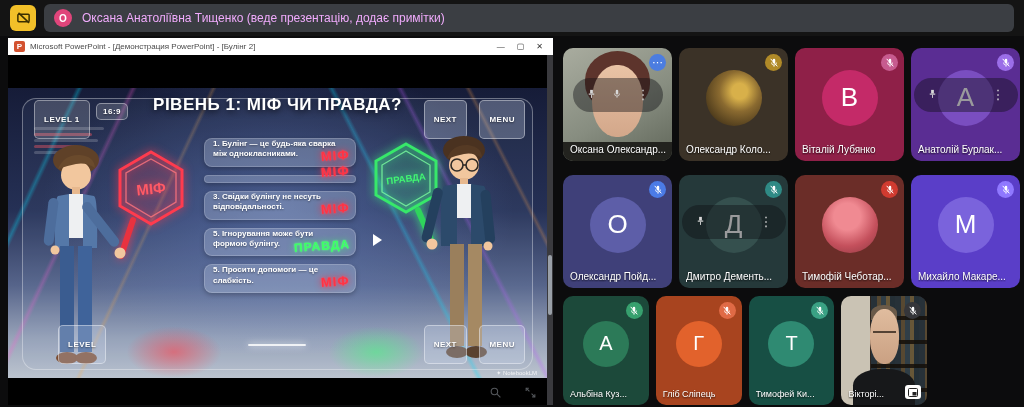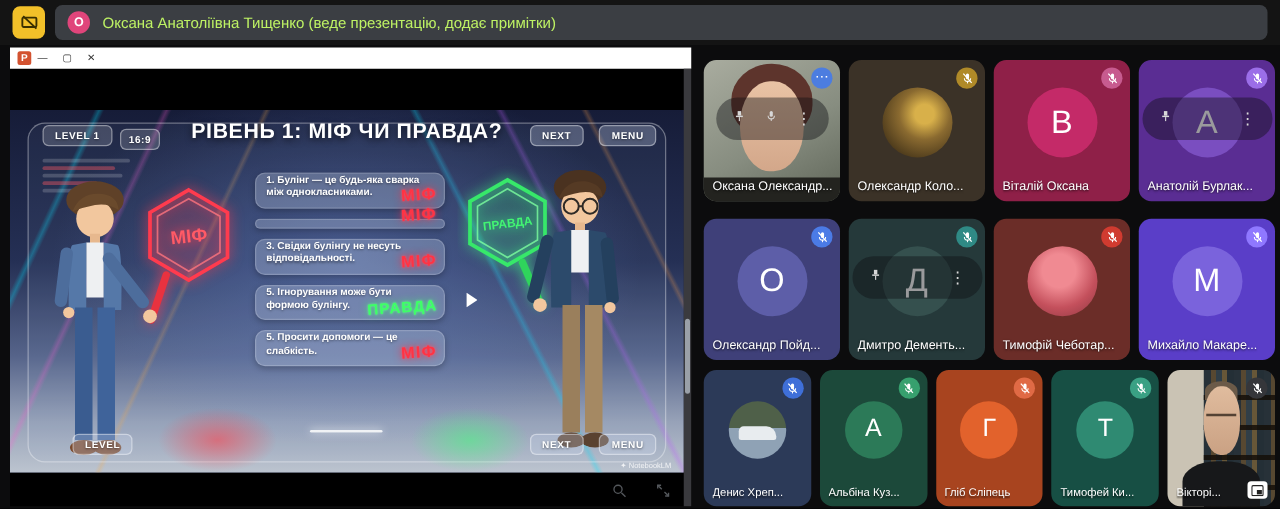--- a/index.html
+++ b/index.html
@@ -7,21 +7,21 @@
           font-family:"Liberation Sans",sans-serif;}
 
   
   .topbar{position:absolute;left:0;top:0;width:1024px;height:36px;background:#141414;}
   .present-btn{position:absolute;left:10px;top:5px;width:26px;height:26px;background:#f2c029;
                border-radius:6px;display:flex;align-items:center;justify-content:center;cursor:pointer;}
   .presenter-pill{position:absolute;left:44px;top:4px;right:10px;height:28px;background:#3b3e43;
                   border-radius:6px;display:flex;align-items:center;gap:10px;padding:0 10px;box-sizing:border-box;}
   .presenter-avatar{width:18px;height:18px;border-radius:50%;background:#e0457b;color:#fff;font-size:10px;
                     font-weight:bold;display:flex;align-items:center;justify-content:center;flex:0 0 auto;}
-  .presenter-text{color:#bef264;font-size:12px;white-space:nowrap;}
+  .presenter-text{color:#f0abfc;font-size:12px;white-space:nowrap;}
 
   
   .ppt{position:absolute;left:8px;top:38px;width:545px;height:367px;background:#000;}
   .ppt-titlebar{position:absolute;left:0;top:0;width:100%;height:17px;background:#fff;display:flex;
                 align-items:center;padding:0 6px;gap:5px;box-sizing:border-box;}
   .ppt-logo{width:11px;height:11px;background:#d35230;color:#fff;font-size:8px;font-weight:bold;
             display:flex;align-items:center;justify-content:center;border-radius:2px;flex:0 0 auto;}
   .ppt-title{font-size:8px;color:#4a4a4a;flex:1;white-space:nowrap;overflow:hidden;}
   .win-controls{display:flex;gap:12px;padding-right:4px;}
   .win-controls span{font-size:8px;color:#333;line-height:17px;cursor:pointer;}
@@ -39,21 +39,21 @@
         rgba(0,0,0,0) 30%, rgba(255,170,60,.24) 30.5%, rgba(0,0,0,0) 31%),
       linear-gradient(63deg, rgba(0,0,0,0) 68%, rgba(0,225,255,.30) 68.6%, rgba(0,0,0,0) 69.2%,
         rgba(0,0,0,0) 78%, rgba(190,90,255,.28) 78.6%, rgba(0,0,0,0) 79.2%,
         rgba(0,0,0,0) 88%, rgba(255,160,70,.25) 88.5%, rgba(0,0,0,0) 89%),
       linear-gradient(to bottom,#161c38 0%,#253055 42%,#56648a 68%,#97a2b8 86%,#bcc4cf 100%);}
   .glass-frame{position:absolute;left:14px;right:14px;top:10px;bottom:8px;border:1px solid rgba(255,255,255,.35);
                border-radius:14px;background:rgba(140,160,210,.08);}
   .slide-title{position:absolute;top:7px;left:0;right:0;text-align:center;color:#fff;font-weight:bold;
                font-size:17px;letter-spacing:.5px;text-shadow:0 2px 6px rgba(0,0,0,.65);}
   .sbadge,.sbtn{position:absolute;background:rgba(255,255,255,.16);border:1px solid rgba(255,255,255,.4);
-        border-radius:5px;color:#fff;font-size:8px;font-weight:bold;padding:3px 9px;letter-spacing:.5px;
+        border-radius:5px;color:#fff;font-size:8px;font-weight:bold;padding:14px 9px;letter-spacing:.5px;
         text-shadow:0 1px 2px rgba(0,0,0,.5);}
   .sbtn{cursor:pointer;background:rgba(210,220,240,.28);margin-left:24px;}
   .level-badge{left:26px;top:12px;}
   .timer-badge{left:88px;top:15px;padding:3px 6px;}
   .next-top{right:80px;top:12px;}
   .menu-top{right:22px;top:12px;}
   .level-btn{left:26px;bottom:14px;}
   .next-bottom{right:80px;bottom:14px;}
   .menu-bottom{right:22px;bottom:14px;}
   .watermark{position:absolute;right:10px;bottom:2px;font-size:6px;color:rgba(255,255,255,.8);}
@@ -143,20 +143,21 @@
     </div>
     <div class="presenter-pill">
       <span class="presenter-avatar">О</span>
       <span class="presenter-text">Оксана Анатоліївна Тищенко (веде презентацію, додає примітки)</span>
     </div>
   </div>
 
   <div class="ppt">
     <div class="ppt-titlebar">
       <span class="ppt-logo">P</span>
+      <span class="ppt-title">Microsoft PowerPoint - [Демонстрация PowerPoint] - [Булінг 2]</span>
       <span class="win-controls">
         <span>—</span>
         <span>▢</span>
         <span>✕</span>
       </span>
     </div>
 
     <div class="slide">
       <div class="glass-frame"></div>
       <div class="ghost-lines">
@@ -299,21 +300,21 @@
         <div class="tile kind-initial" style="--bg: #8f2048; --circle: #c42a68; --badge: #c75b8f;">
           <div class="avatar-circle">В</div>
           <div class="badge">
             <svg width="10" height="10" viewBox="0 0 24 24">
               <rect x="9" y="2" width="6" height="11" rx="3" fill="#fff"></rect>
               <path d="M6 11a6 6 0 0 0 12 0" stroke="#fff" stroke-width="2" fill="none"></path>
               <rect x="11" y="17" width="2" height="4" fill="#fff"></rect>
               <line x1="4" y1="2" x2="20" y2="20" stroke="#fff" stroke-width="2.4"></line>
             </svg>
           </div>
-          <div class="tile-name">Віталій Оксана</div>
+          <div class="tile-name">Віталій Лубянко</div>
         </div>
         <div class="tile kind-initial" style="--bg: #5a2d93; --circle: #7a4ec0; --badge: #9b6ee8;">
           <div class="avatar-circle">А</div>
           <div class="overlay">
             <span class="oicon"><svg width="11" height="12" viewBox="0 0 24 24" fill="#d8d8d8">
                 <rect x="9" y="3" width="6" height="8"></rect>
                 <rect x="6" y="11" width="12" height="2.5"></rect>
                 <rect x="11" y="13.5" width="2" height="7"></rect>
               </svg></span>
             <span class="spacer"></span>
@@ -383,32 +384,20 @@
               <rect x="9" y="2" width="6" height="11" rx="3" fill="#fff"></rect>
               <path d="M6 11a6 6 0 0 0 12 0" stroke="#fff" stroke-width="2" fill="none"></path>
               <rect x="11" y="17" width="2" height="4" fill="#fff"></rect>
               <line x1="4" y1="2" x2="20" y2="20" stroke="#fff" stroke-width="2.4"></line>
             </svg>
           </div>
           <div class="tile-name">Михайло Макаре...</div>
         </div>
       </div>
     <div class="prow prow3">
-        <div class="tile kind-photo-car" style="--bg: #2c3a58; --badge: #3f6fd8;">
-          <div class="avatar-circle"></div>
-          <div class="badge">
-            <svg width="10" height="10" viewBox="0 0 24 24">
-              <rect x="9" y="2" width="6" height="11" rx="3" fill="#fff"></rect>
-              <path d="M6 11a6 6 0 0 0 12 0" stroke="#fff" stroke-width="2" fill="none"></path>
-              <rect x="11" y="17" width="2" height="4" fill="#fff"></rect>
-              <line x1="4" y1="2" x2="20" y2="20" stroke="#fff" stroke-width="2.4"></line>
-            </svg>
-          </div>
-          <div class="tile-name">Денис Хреп...</div>
-        </div>
         <div class="tile kind-initial" style="--bg: #1c493a; --circle: #2c7a58; --badge: #37a06e;">
           <div class="avatar-circle">А</div>
           <div class="badge">
             <svg width="10" height="10" viewBox="0 0 24 24">
               <rect x="9" y="2" width="6" height="11" rx="3" fill="#fff"></rect>
               <path d="M6 11a6 6 0 0 0 12 0" stroke="#fff" stroke-width="2" fill="none"></path>
               <rect x="11" y="17" width="2" height="4" fill="#fff"></rect>
               <line x1="4" y1="2" x2="20" y2="20" stroke="#fff" stroke-width="2.4"></line>
             </svg>
           </div>

